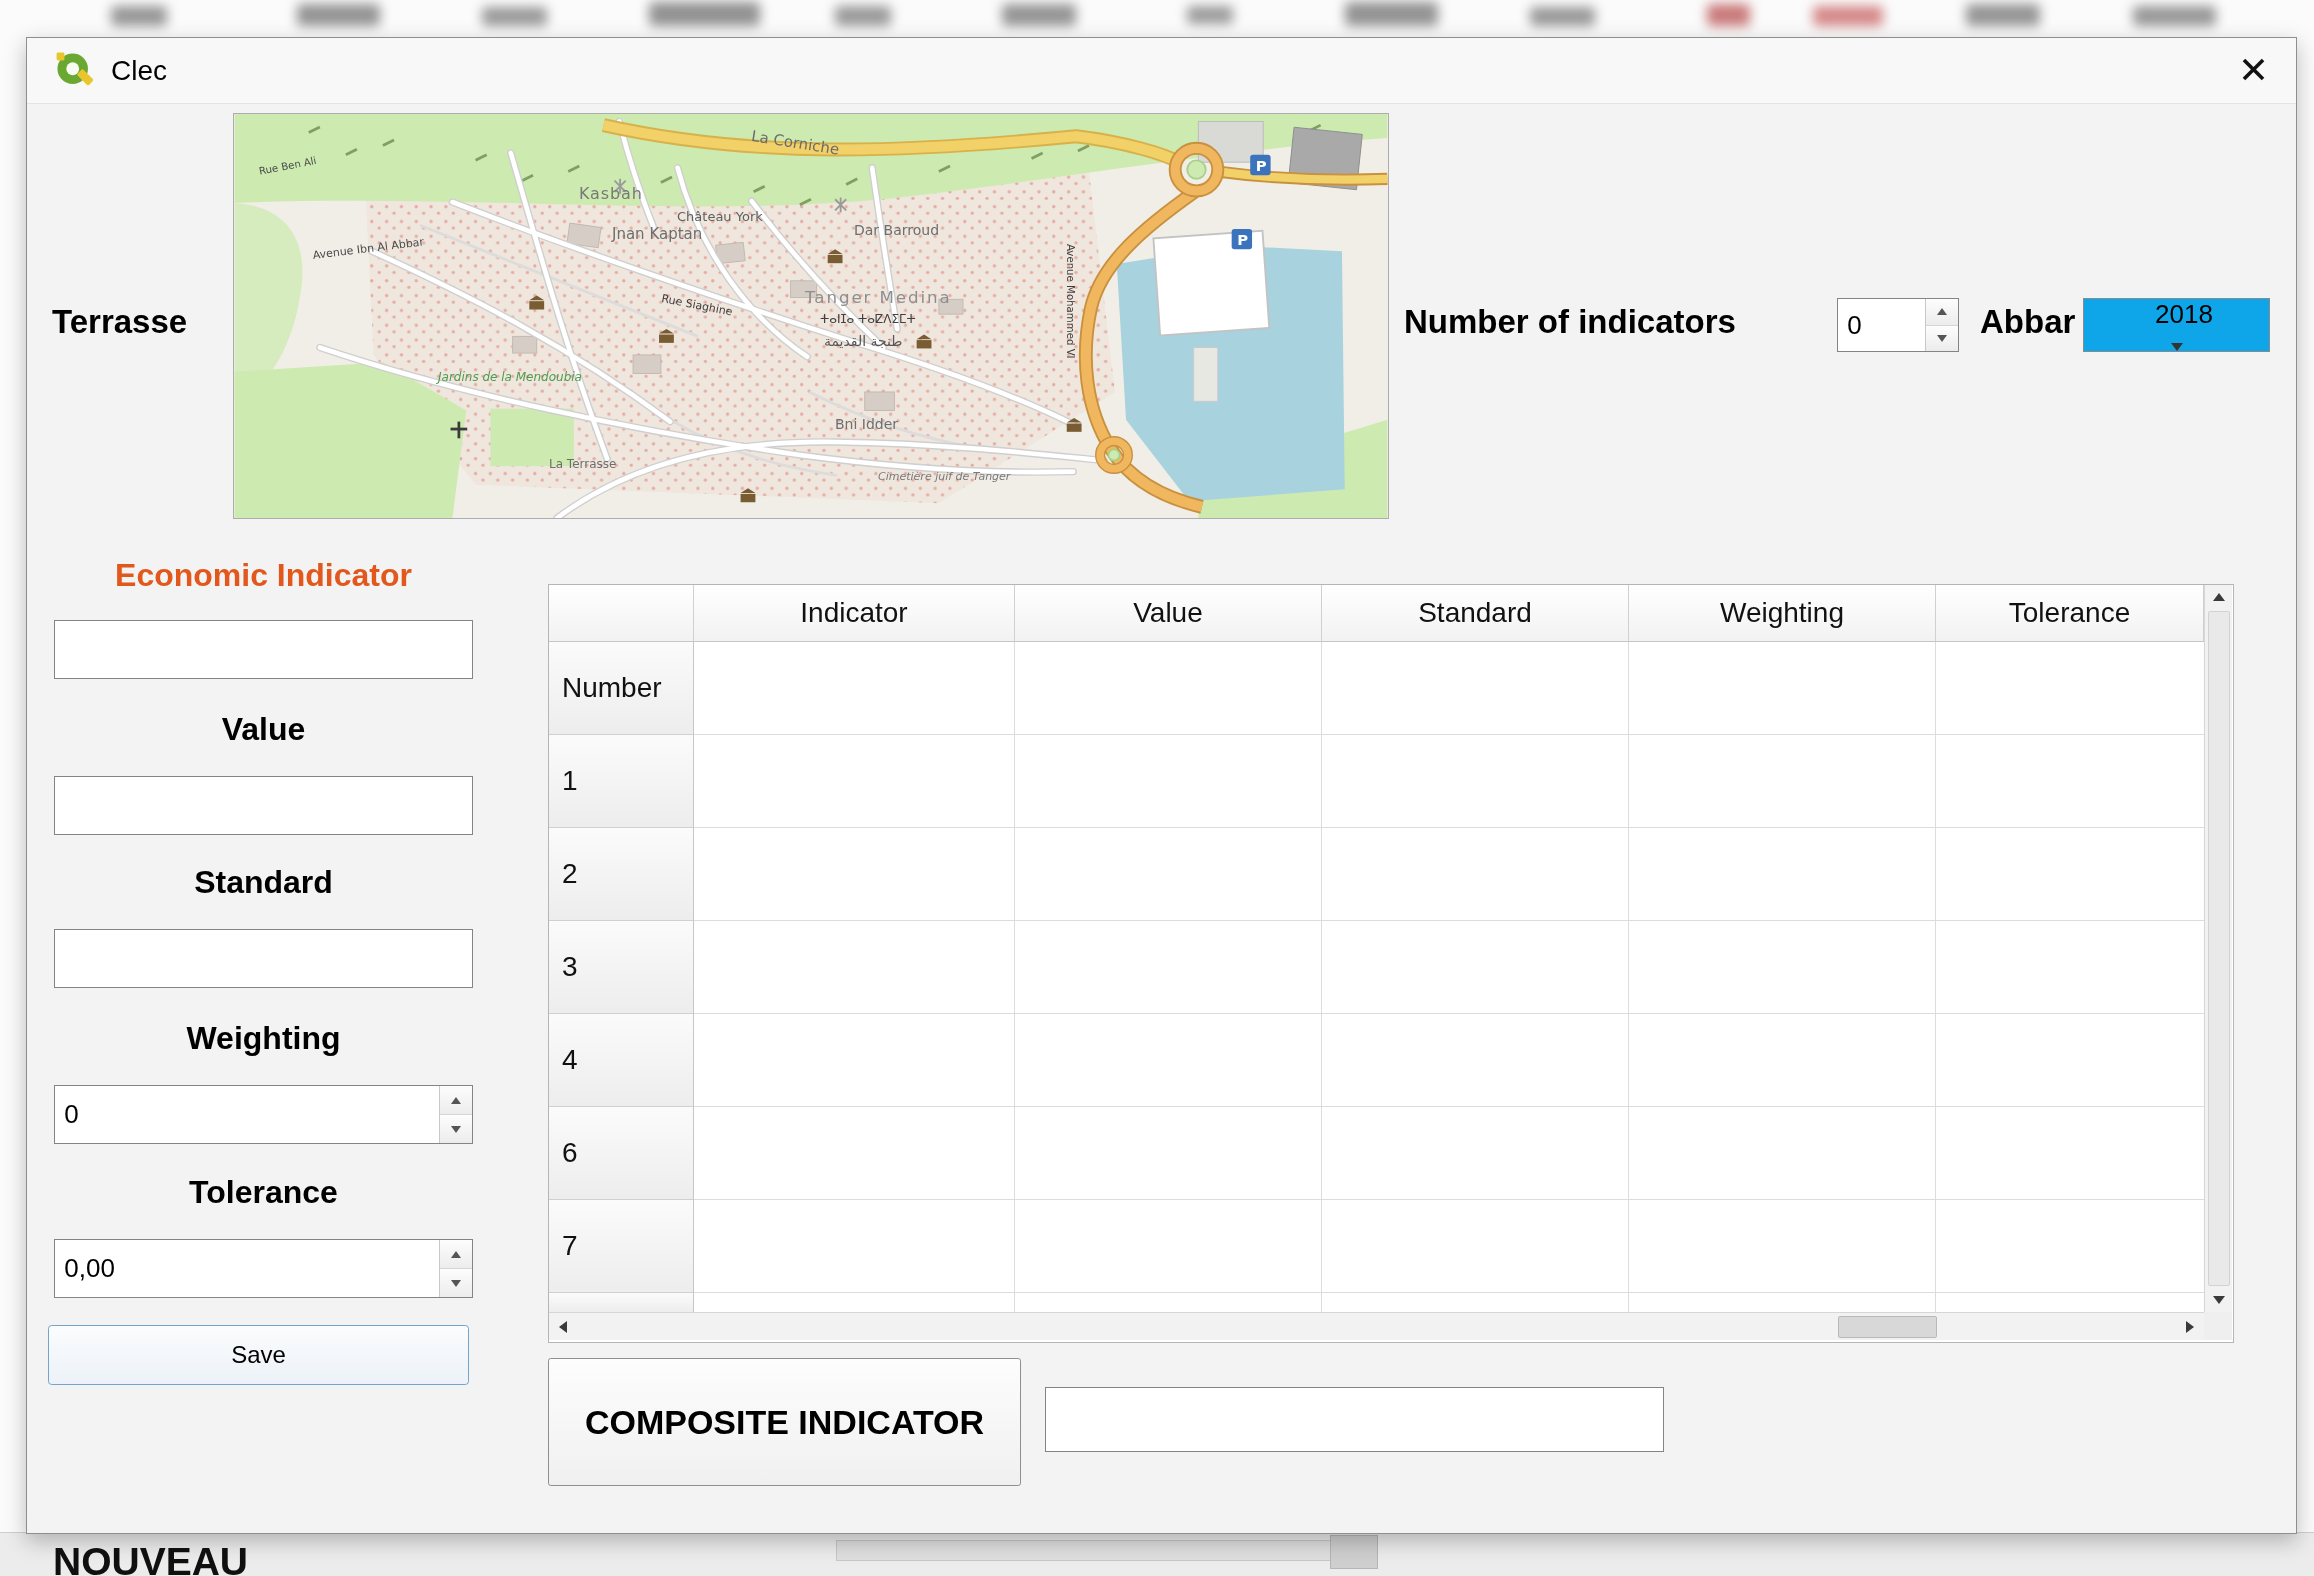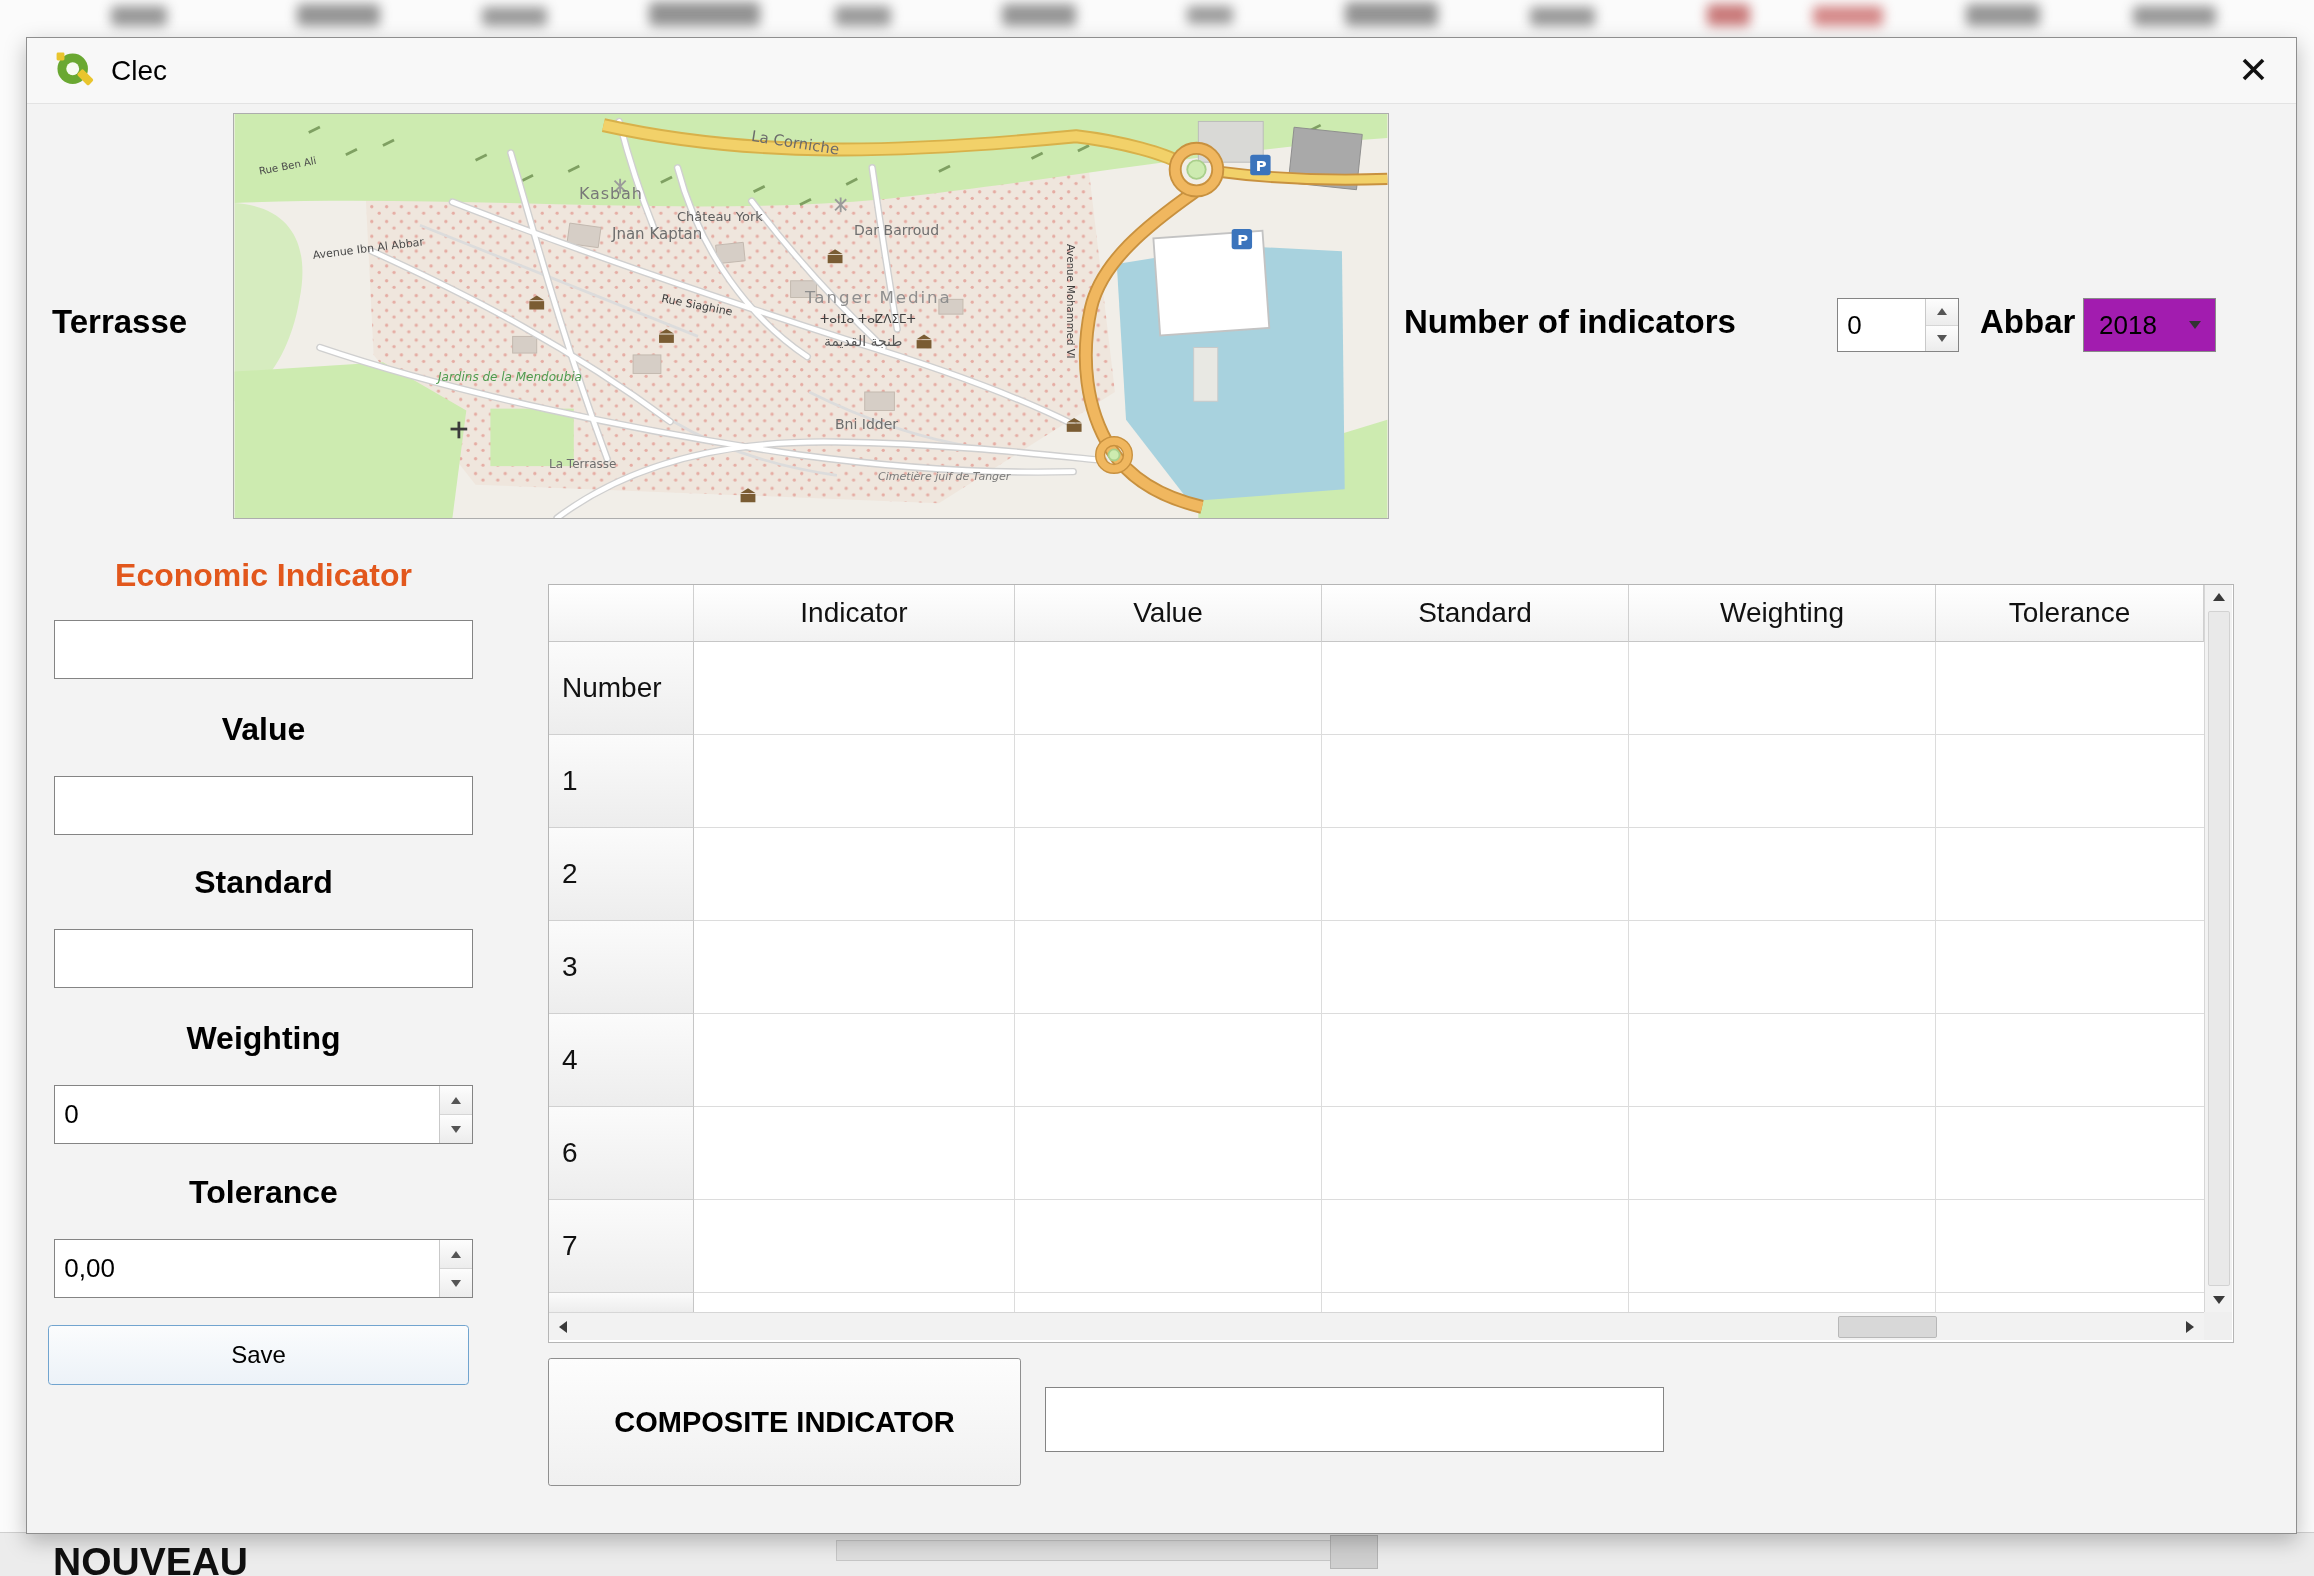--- a/index.html
+++ b/index.html
@@ -22,22 +22,22 @@
   
   .hdr-label{position:absolute;font-weight:bold;font-size:33px;color:#000;white-space:nowrap;}
   .spinbox{position:absolute;background:#fff;border:0.9px solid #848484;display:flex;box-sizing:border-box;}
   .spin-input{flex:1;border:0;outline:none;font-size:26px;padding-left:9.3px;background:transparent;
               font-family:inherit;min-width:0;}
   .spin-btns{width:32px;border-left:0.9px solid #c9c9c9;display:flex;flex-direction:column;}
   .spin-btn{flex:1;display:flex;align-items:center;justify-content:center;background:linear-gradient(#fdfdfd,#ececec);cursor:pointer;}
   .spin-btn + .spin-btn{border-top:0.9px solid #d5d5d5;}
   .tri-up{width:0;height:0;border-left:5.6px solid transparent;border-right:5.6px solid transparent;border-bottom:7.4px solid #555;}
   .tri-down{width:0;height:0;border-left:5.6px solid transparent;border-right:5.6px solid transparent;border-top:7.4px solid #555;}
-  .combo{position:absolute;left:2056px;top:260px;width:133px;height:54px;background:#a21caf;border:0.9px solid #8a8a8a;
-         display:flex;align-items:center;box-sizing:border-box;cursor:pointer;}
+  .combo{position:absolute;left:2056px;top:260px;width:187px;height:54px;background:#0ea5e9;border:0.9px solid #8a8a8a;
+         display:flex;align-items:center;box-sizing:border-box;cursor:pointer;flex-direction:column;}
   .combo-text{flex:1;padding-left:15px;font-size:26px;}
   .combo-arrow{width:41px;display:flex;align-items:center;justify-content:center;}
   .combo-arrow .tri-down{border-left-width:6.5px;border-right-width:6.5px;border-top:8.3px solid #333;}
 
   
   .map-box{position:absolute;left:206px;top:75px;width:1154px;height:404px;border:0.9px solid #adadad;
            background:#f1eee8;overflow:hidden;}
   .mlabel{position:absolute;font-family:"DejaVu Sans",sans-serif;color:#6b6b6b;white-space:nowrap;
           transform-origin:left top;}
 
@@ -72,21 +72,21 @@
   .hs-thumb{position:absolute;left:1289px;top:2.8px;width:97px;height:20.4px;background:#d8d8d8;border:0.9px solid #b8b8b8;border-radius:1.9px;cursor:pointer;}
   .sb-tri-up{width:0;height:0;border-left:6.5px solid transparent;border-right:6.5px solid transparent;border-bottom:8.3px solid #3a3a3a;}
   .sb-tri-down{width:0;height:0;border-left:6.5px solid transparent;border-right:6.5px solid transparent;border-top:8.3px solid #3a3a3a;}
   .sb-tri-left{width:0;height:0;border-top:6.5px solid transparent;border-bottom:6.5px solid transparent;border-right:8.3px solid #3a3a3a;}
   .sb-tri-right{width:0;height:0;border-top:6.5px solid transparent;border-bottom:6.5px solid transparent;border-left:8.3px solid #3a3a3a;}
   .sb-corner{position:absolute;left:1655px;top:727px;width:28px;height:28px;background:#efefef;}
 
   
   .comp-btn{position:absolute;left:521px;top:1320px;width:471px;height:126px;
             background:linear-gradient(#fdfdfd,#f0f0f0);border:0.9px solid #8f8f8f;border-radius:2.8px;
-            display:flex;align-items:center;justify-content:center;font-weight:bold;font-size:29px;cursor:pointer;}
+            display:flex;align-items:center;justify-content:center;font-weight:bold;font-size:34px;cursor:pointer;}
   .comp-input{position:absolute;left:1018px;top:1349px;width:619px;height:65px;background:#fff;
               border:0.9px solid #848484;font-size:26px;padding:0 11px;box-sizing:border-box;font-family:inherit;outline:none;}
 
   
   .bottom-strip{position:absolute;left:0;top:1532px;width:2314px;height:45px;background:#ececec;border-top:0.9px solid #cfcfcf;}
   .nouveau{position:absolute;left:53px;top:1540px;font-weight:bold;font-size:39px;color:#101010;}
   .bottom-bar{position:absolute;left:862px;top:1540px;width:493px;height:18.6px;background:#dfdfdf;border:0.9px solid #c7c7c7;}
   .bottom-box{position:absolute;left:1356px;top:1534px;width:46px;height:32px;background:#cfcfcf;border:0.9px solid #b5b5b5;}
 </style>
 </head>

